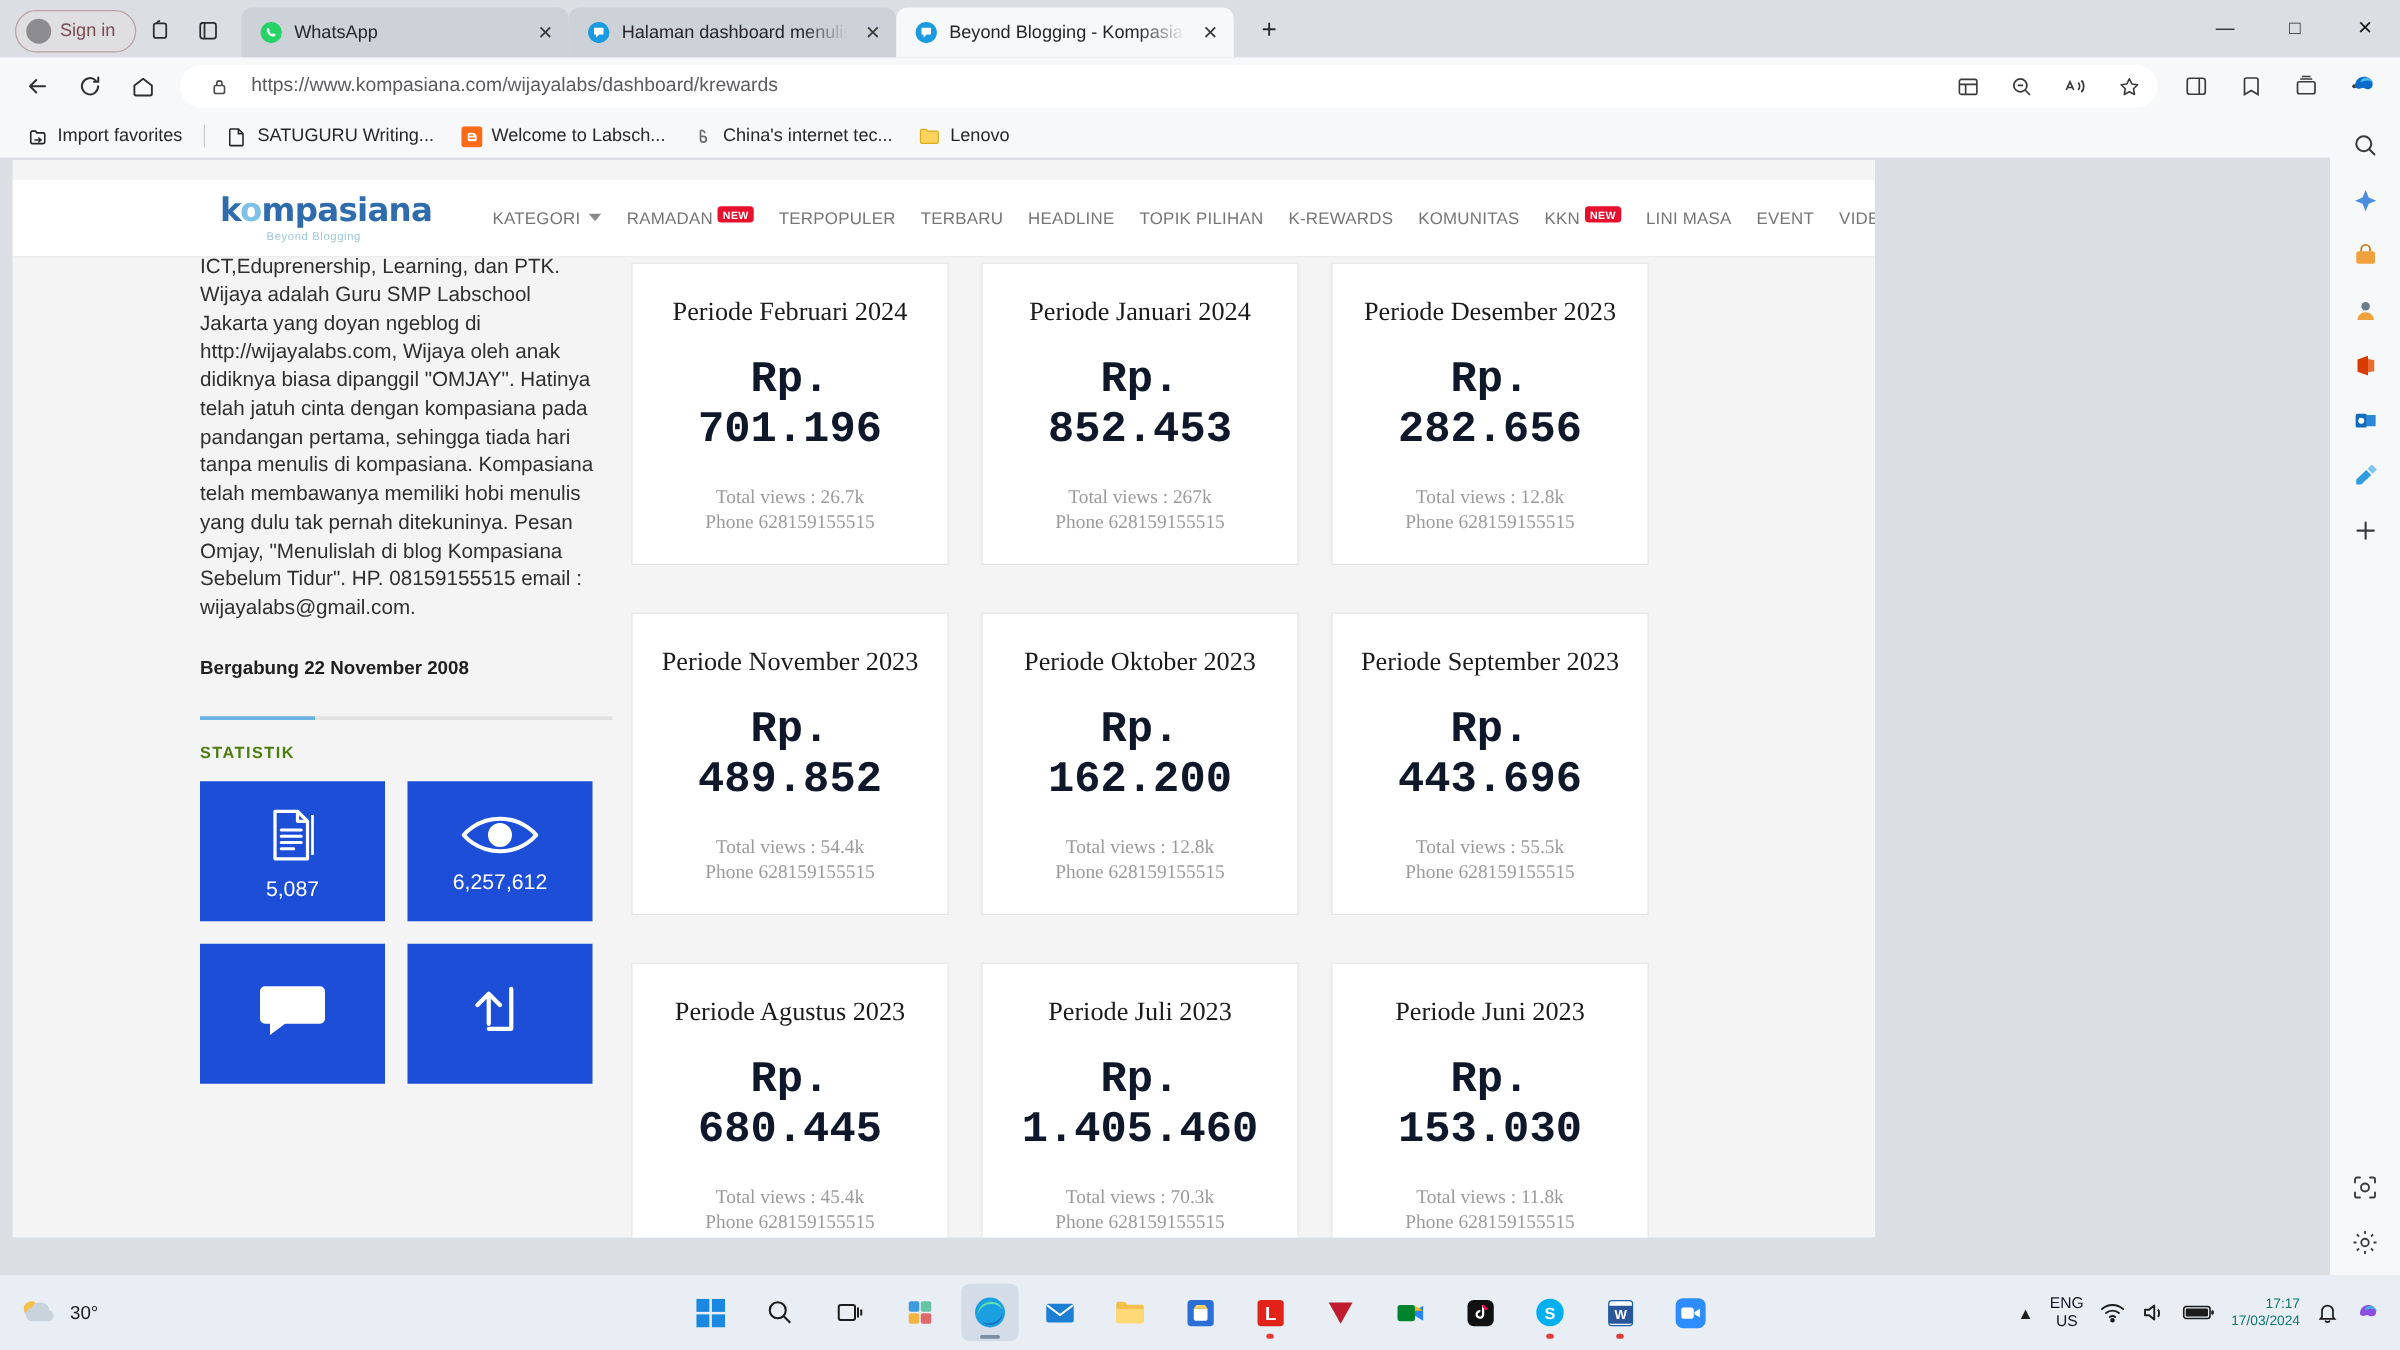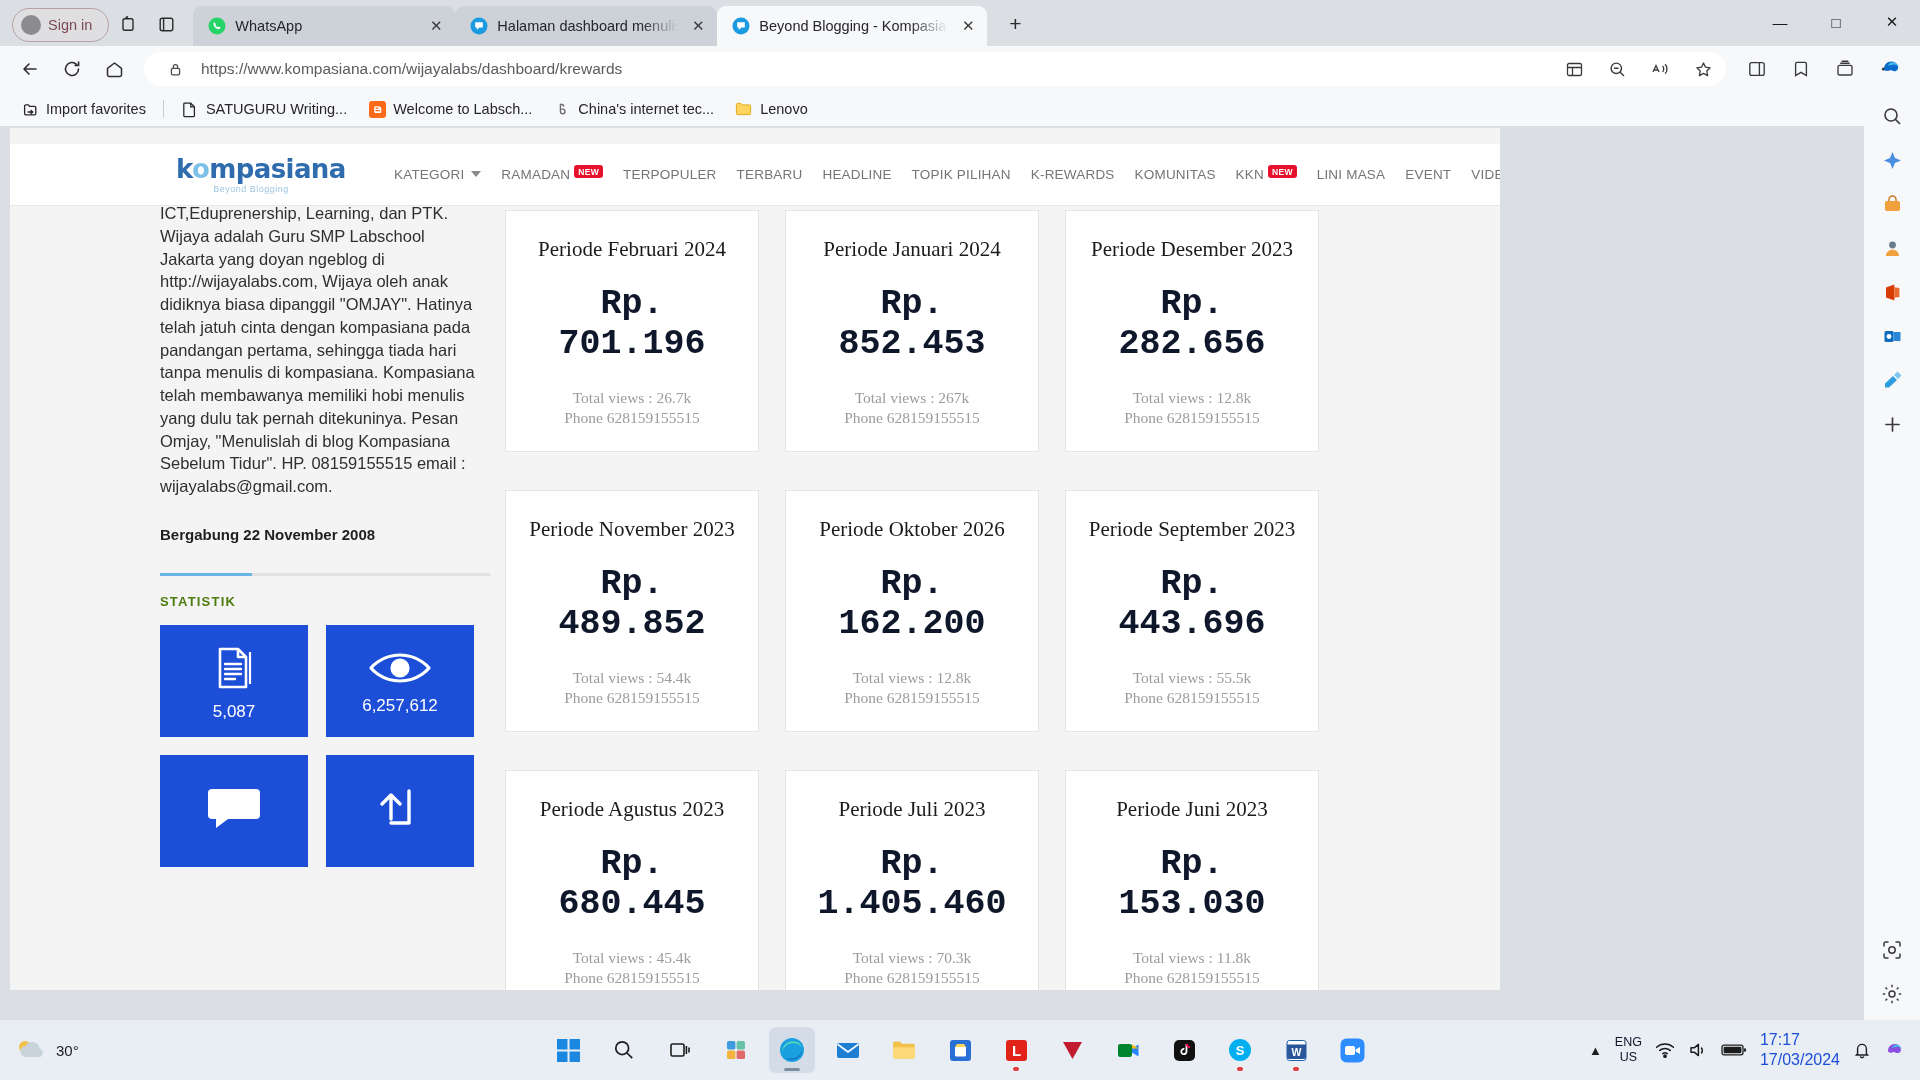--- a/index.html
+++ b/index.html
@@ -117,21 +117,21 @@
   .weather .icon { width:34px; height:30px; position:relative; }
   .weather .t { font-size:15px; color:#1c1c1c; }
   .tb-center { position:absolute; left:50%; transform:translateX(-50%); display:flex; align-items:center; gap:10px; }
   .tb-icon { width:46px; height:46px; display:flex; align-items:center; justify-content:center; border-radius:7px; position:relative; }
   .tb-icon.active { background:#d4dde7; }
   .tb-icon .dot { position:absolute; bottom:2px; left:50%; transform:translateX(-50%); width:16px; height:3px; border-radius:2px; background:#7a8ea3; }
   .tb-icon .dot.red { background:#e03a3a; width:6px; height:4px; border-radius:3px;}
   .tray { position:absolute; right:12px; display:flex; align-items:center; gap:13px; }
   .tray .chev { font-size:13px; color:#1d1d1d; }
   .lang { text-align:center; font-size:12.5px; line-height:1.18; color:#0f172a; }
-  .clock { font-size:16px; line-height:1.28; color:#1d4ed8; }
+  .clock { text-align:right; font-size:11px; line-height:1.28; color:#0f766e; }
   .tray-ico { display:flex; align-items:center; justify-content:center; }
 </style>
 </head>
 <body>
 
 <div class="browser">
 
   <div class="tabstrip">
     <div class="signin-pill">
       <span class="signin-avatar"></span>
@@ -426,21 +426,21 @@
           <div class="card">
             <div class="period">Periode November 2023</div>
             <div class="amount">Rp. 489.852</div>
             <div class="meta">
               <div>Total views : 54.4k</div>
               <div>Phone 628159155515</div>
             </div>
           </div>
 
           <div class="card">
-            <div class="period">Periode Oktober 2026</div>
+            <div class="period">Periode Oktober 2023</div>
             <div class="amount">Rp. 162.200</div>
             <div class="meta">
               <div>Total views : 12.8k</div>
               <div>Phone 628159155515</div>
             </div>
           </div>
 
           <div class="card">
             <div class="period">Periode September 2023</div>
             <div class="amount">Rp. 443.696</div>

